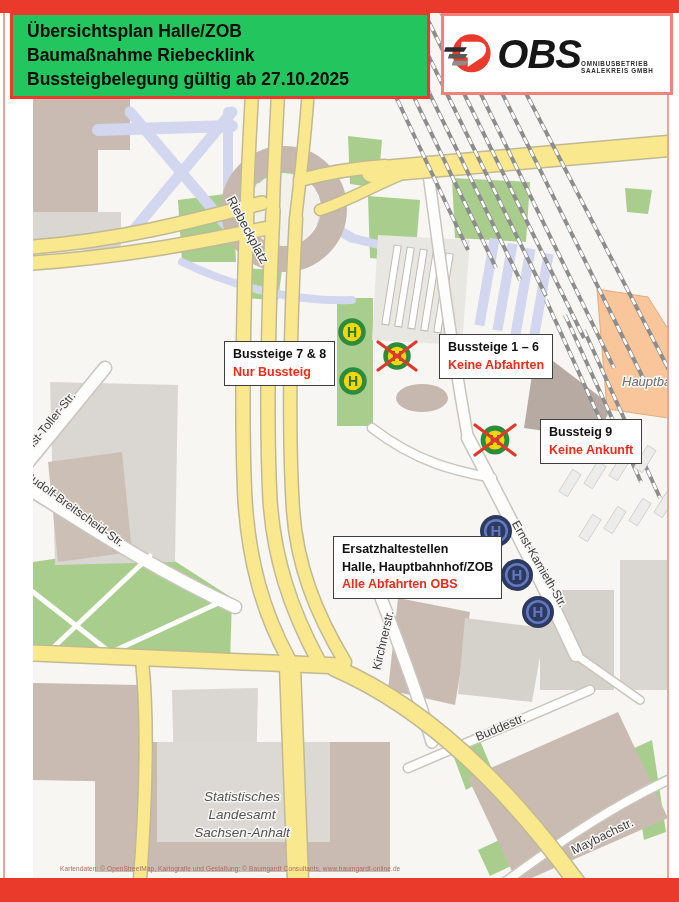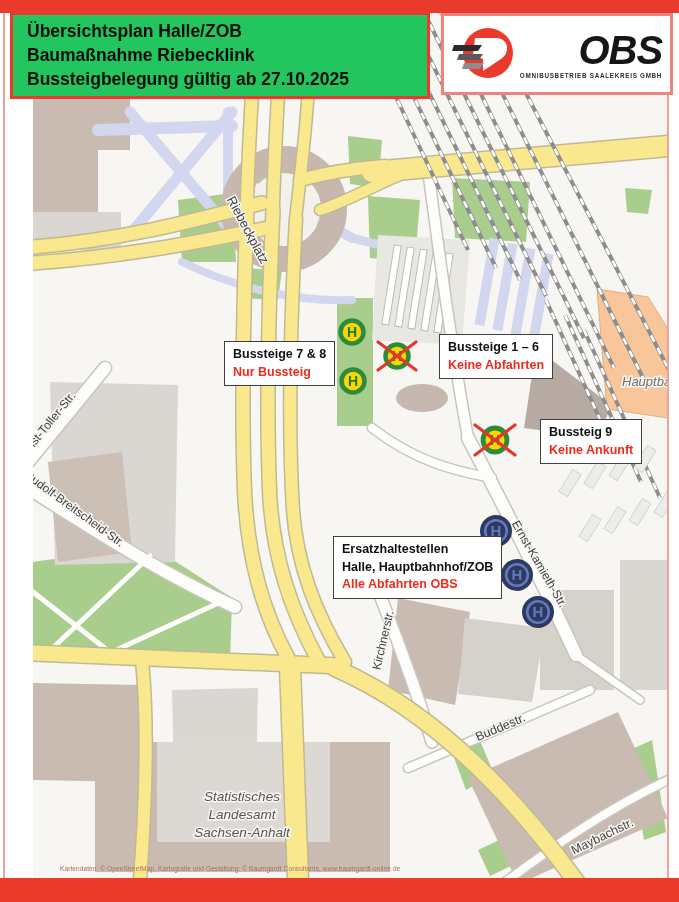--- a/index.html
+++ b/index.html
@@ -13,21 +13,21 @@
   .edge.right{left:667px;}
   .map-svg{position:absolute;left:0;top:0;width:679px;height:902px;z-index:1;}
 
   .title-box{position:absolute;left:10px;top:12px;width:420px;box-sizing:border-box;
              background:#22c55e;border:3px solid #e93a2c;padding:4px 10px 5px 14px;z-index:40;}
   .title-box .tl{font-weight:bold;font-size:17.5px;line-height:24px;color:#0d0d0d;white-space:nowrap;}
 
   .logo-box{position:absolute;left:441px;top:13px;width:232px;height:82px;box-sizing:border-box;
             background:#ffffff;border:3px solid #ef837b;z-index:40;display:flex;align-items:center;
             justify-content:center;gap:6px;}
-  .logo-right{display:flex;flex-direction:column;align-items:flex-end;}
+  .logo-right{display:flex;align-items:flex-end;}
   .logo-name{font-weight:bold;font-style:italic;font-size:40px;line-height:40px;color:#161616;
              letter-spacing:-1px;}
   .logo-sub{font-size:6.3px;font-weight:bold;color:#2c2c2c;letter-spacing:0.72px;margin-top:2px;}
 
   .callout{position:absolute;background:#ffffff;border:1.5px solid #3f3f3f;padding:4px 8px;
            z-index:20;white-space:nowrap;}
   .callout .c-black{font-weight:bold;font-size:12.5px;line-height:17.5px;color:#111111;}
   .callout .c-red{font-weight:bold;font-size:12.5px;line-height:17.5px;color:#ee2c1e;}
 
   .stop-icon{position:absolute;z-index:15;}

